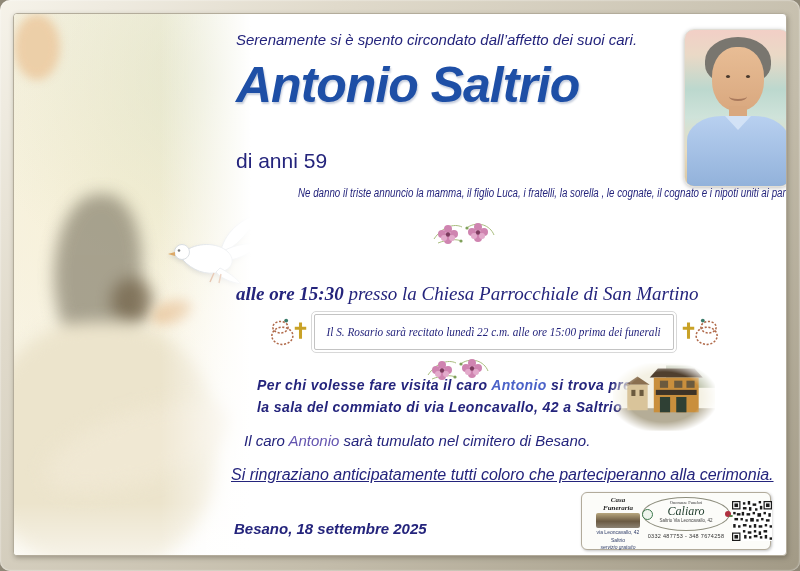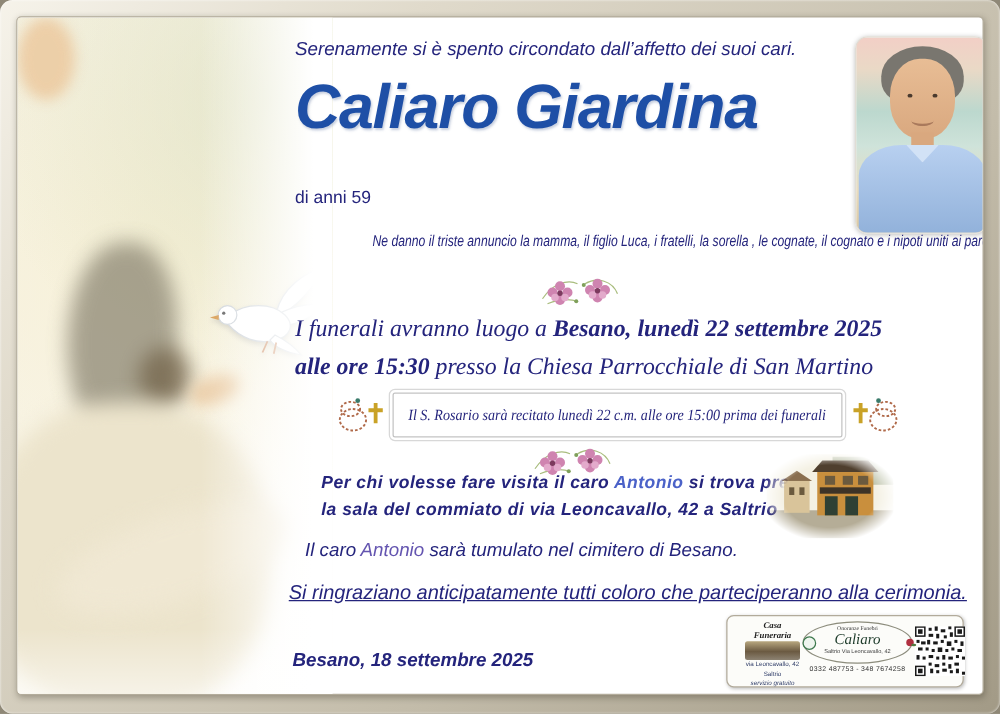--- a/index.html
+++ b/index.html
@@ -57,21 +57,21 @@
              clip-path:polygon(0 0,100% 0,50% 100%); }
 
   
   .abs { position:absolute; }
   .navy { color:#24247c; }
 
   .opening { left:222px; top:17px; width:486px; font-size:15px; font-style:italic; white-space:nowrap; }
   .name { left:222px; top:42px; width:460px; margin:0; font-size:50px; font-weight:bold; font-style:italic;
           color:#1e4fa6; letter-spacing:-1px; white-space:nowrap;
           text-shadow:1px 2px 2px rgba(110,130,170,.4); }
-  .age { left:222px; top:135px; width:460px; font-size:14px; }
+  .age { left:222px; top:135px; width:460px; font-size:21px; }
   .family { left:210px; top:172px; width:566px; font-size:12.5px; font-style:italic; }
   .squeeze { display:inline-block; white-space:nowrap; transform-origin:center; }
 
   .serifline { font-family:"Liberation Serif", serif; font-style:italic; white-space:nowrap; }
   .fun1 { left:222px; top:239px; width:540px; font-size:19px; }
   .fun2 { left:222px; top:269px; width:540px; font-size:19px; }
 
   .rosary-box { position:absolute; left:300px; top:300px; width:360px; height:36px;
     border:1px solid #c3c3c3; outline:1px solid #d8d8d8; outline-offset:2px;
     border-radius:2px; display:flex; align-items:center; justify-content:center;
@@ -153,21 +153,21 @@
       <div class="p-face"></div>
       <div class="p-eye" style="left:41px;"></div>
       <div class="p-eye" style="left:61px;"></div>
       <div class="p-smile"></div>
       <div class="p-neck"></div>
       <div class="p-shirt"></div>
       <div class="p-collar"></div>
     </div>
 
     <div class="abs opening navy">Serenamente si è spento circondato dall’affetto dei suoi cari.</div>
-    <h1 class="abs name">Caliaro Giardina</h1>
+    <h1 class="abs name">Antonio Saltrio</h1>
     <div class="abs age navy">di anni 59</div>
     <div class="abs family navy">
       <span class="squeeze" style="transform:scaleX(.78);">Ne danno il triste annuncio la mamma, il figlio Luca, i fratelli, la sorella , le cognate, il cognato e i nipoti uniti ai parenti tutti.</span>
     </div>
 
     <svg class="orn orn1" viewBox="0 0 72 32">
       <g stroke="#a9bd7e" stroke-width="1" fill="none">
         <path d="M6 22 C14 10, 26 6, 34 10"></path>
           <path d="M40 10 C50 4, 62 8, 66 18"></path>
           <path d="M10 26 C20 22, 28 22, 34 24"></path>
@@ -187,21 +187,20 @@
           <circle cx="24" cy="21" r="3"></circle>
           <circle cx="46" cy="19" r="3"></circle>
           <circle cx="54" cy="19" r="3"></circle>
         </g>
       <circle cx="20" cy="17.5" r="2.2" fill="#7c3a5e"></circle>
         <circle cx="50" cy="15.5" r="2.2" fill="#7c3a5e"></circle>
       <circle cx="33" cy="24" r="1.6" fill="#7fa05a"></circle>
         <circle cx="39" cy="11" r="1.6" fill="#7fa05a"></circle>
     </svg>
 
-    <div class="abs fun1 serifline navy"><span>I funerali avranno luogo a </span><b>Besano, lunedì 22 settembre 2025</b></div>
     <div class="abs fun2 serifline navy"><b>alle ore 15:30</b><span> presso la Chiesa Parrocchiale di San Martino</span></div>
 
     <svg class="rosary-icon rosary-l" viewBox="0 0 44 38">
       <ellipse cx="14" cy="23" rx="11" ry="9" fill="none" stroke="#b06a4a" stroke-width="1.6" stroke-dasharray="2.2 1.7"></ellipse>
       <ellipse cx="12" cy="14" rx="8" ry="6" fill="none" stroke="#b06a4a" stroke-width="1.6" stroke-dasharray="2.2 1.7"></ellipse>
       <circle cx="18" cy="7" r="2" fill="#3a7a6a"></circle>
       <path d="M33 9 v17 M27 15 h12" stroke="#c9a227" stroke-width="3.2" fill="none"></path>
     </svg>
     <div class="rosary-box navy">
       <span class="squeeze" style="transform:scaleX(.9);">Il S. Rosario sarà recitato lunedì 22 c.m. alle ore 15:00 prima dei funerali</span>

